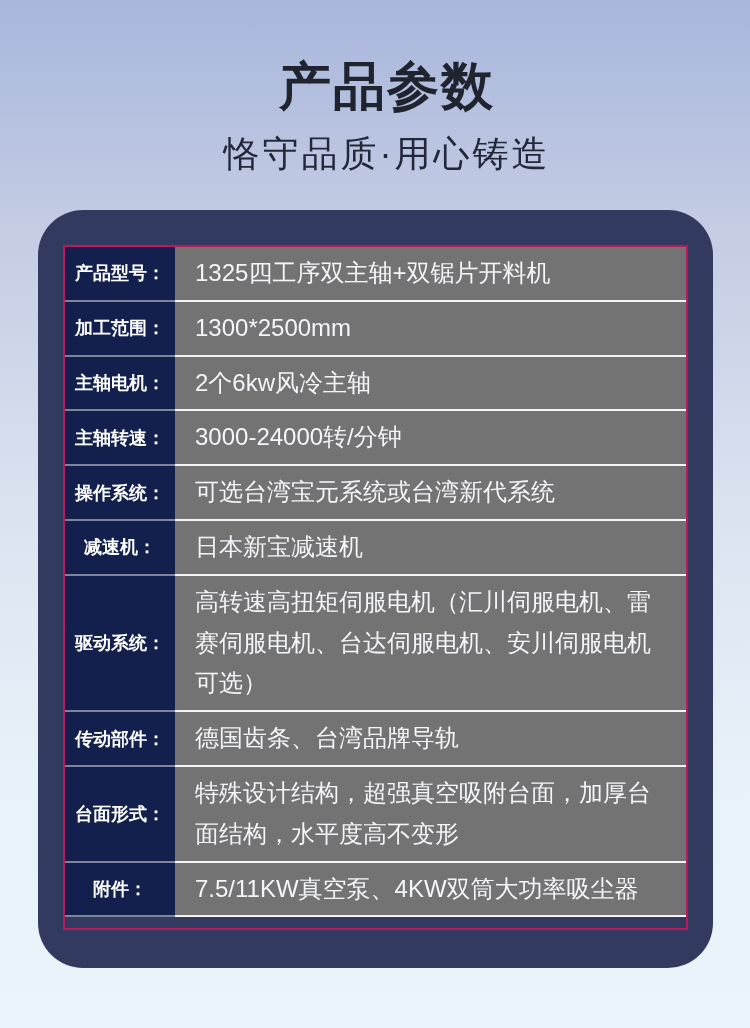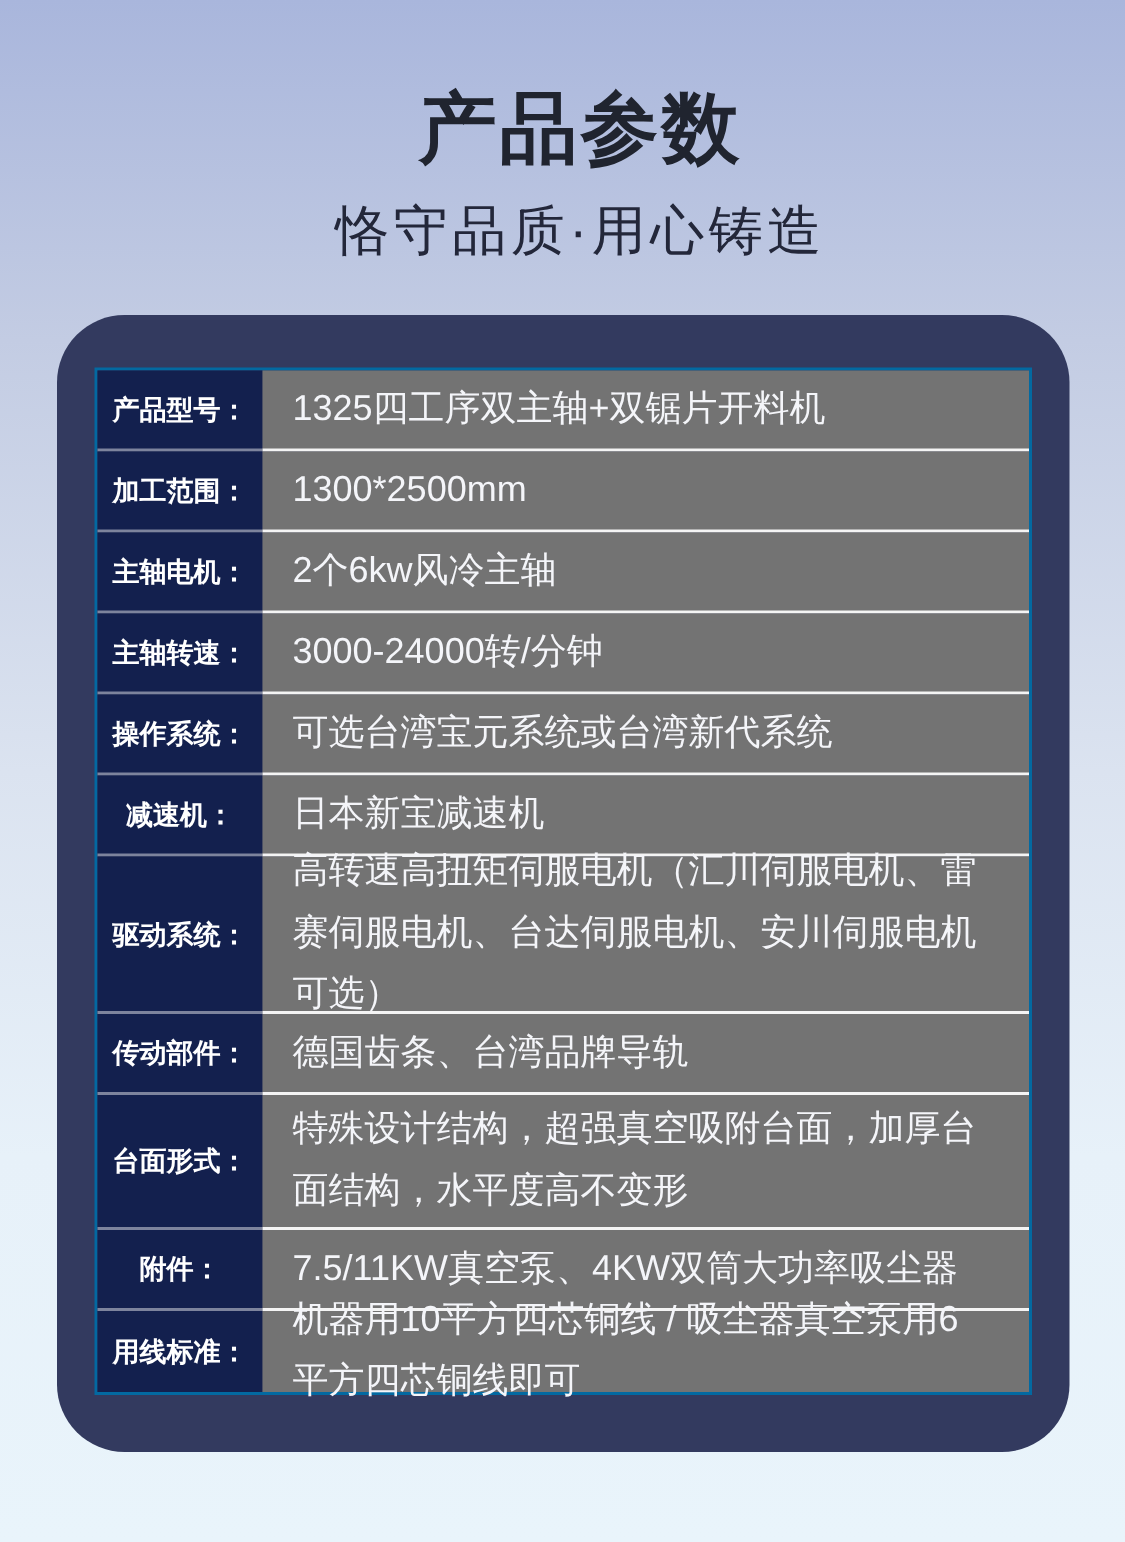--- a/index.html
+++ b/index.html
@@ -45,21 +45,21 @@
     height: 758px;
     box-sizing: border-box;
     background: #333a5f;
     border-radius: 45px;
     padding: 35px 25px 38px 25px;
   }
   .spec-table {
     width: 100%;
     height: 100%;
     box-sizing: border-box;
-    border: 2px solid #0369a1;
+    border: 2px solid #be185d;
     display: flex;
     flex-direction: column;
   }
   .spec-row {
     display: flex;
     min-height: 54px;
     box-sizing: border-box;
   }
   .spec-row.tall {
     min-height: 90px;
@@ -153,19 +153,15 @@
     <div class="spec-row tall">
       <div class="spec-label">台面形式：</div>
       <div class="spec-value">特殊设计结构，超强真空吸附台面，加厚台面结构，水平度高不变形</div>
     </div>
 
     <div class="spec-row">
       <div class="spec-label">附件：</div>
       <div class="spec-value">7.5/11KW真空泵、4KW双筒大功率吸尘器</div>
     </div>
 
-    <div class="spec-row last">
-      <div class="spec-label">用线标准：</div>
-      <div class="spec-value">机器用10平方四芯铜线 / 吸尘器真空泵用6平方四芯铜线即可</div>
-    </div>
 
   </div>
 </div>
 
 </body></html>

